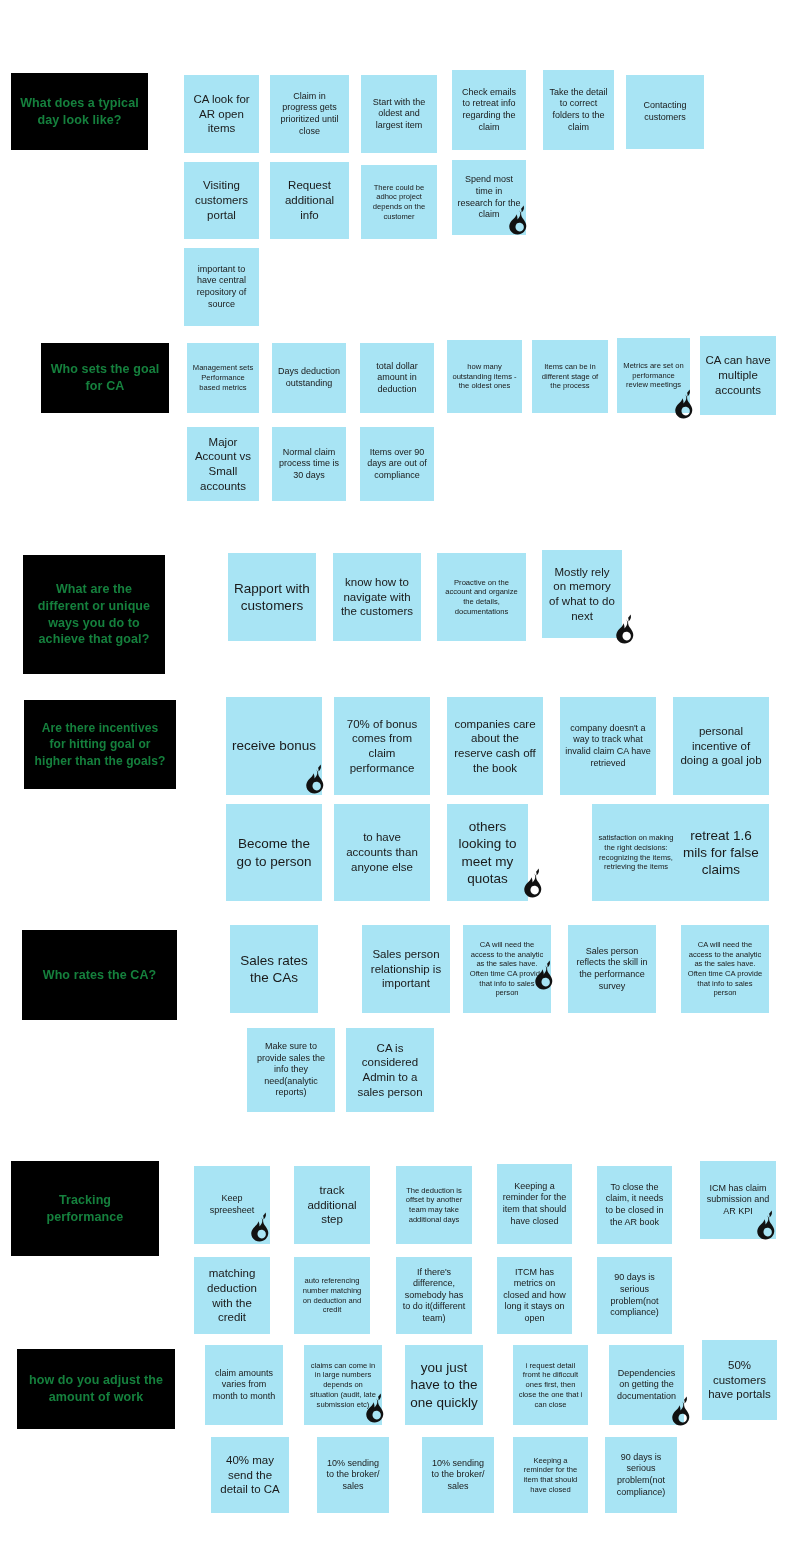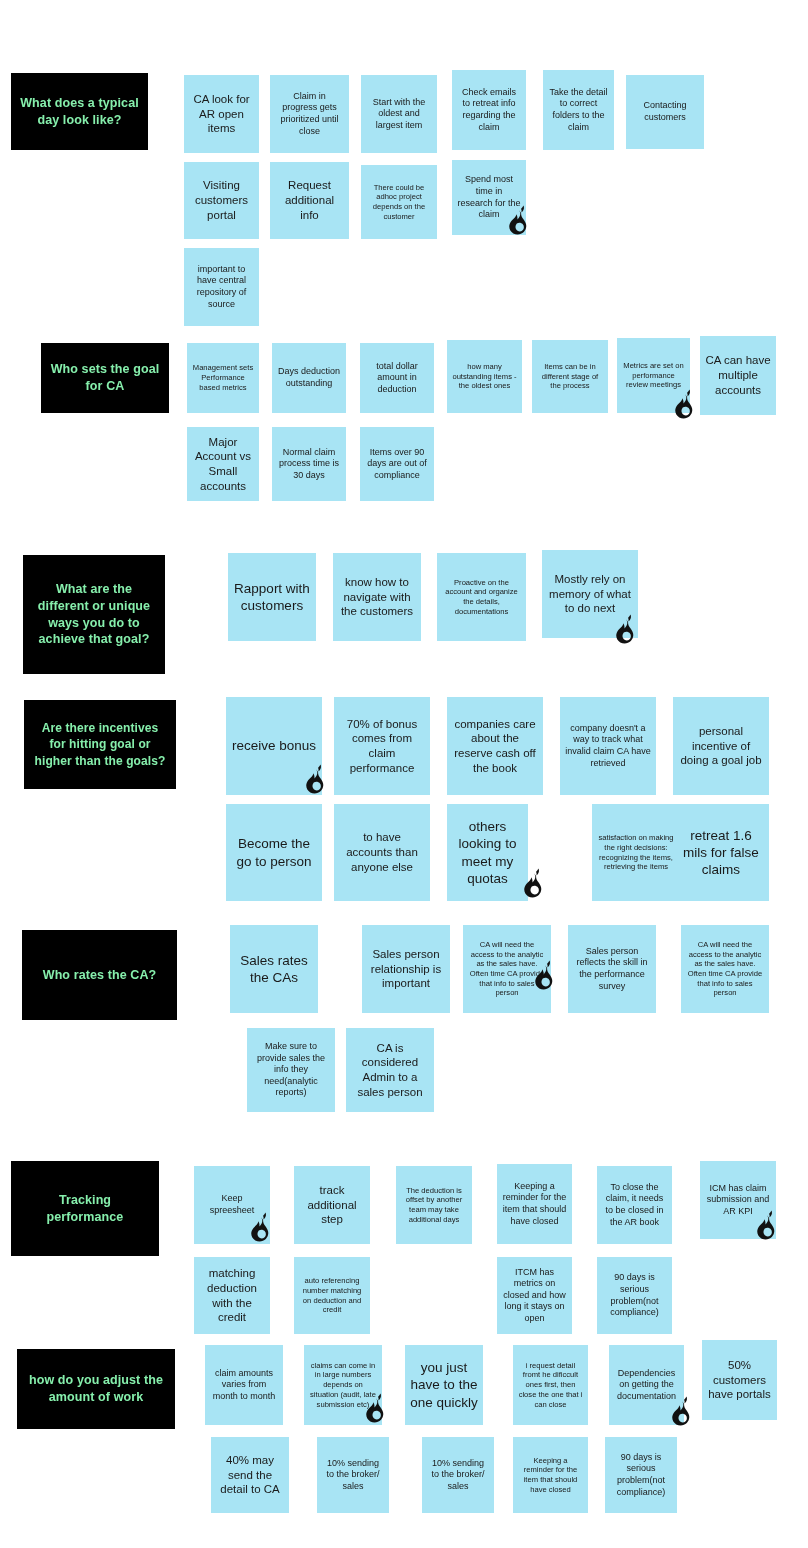--- a/index.html
+++ b/index.html
@@ -15,21 +15,21 @@
   #board {
     position: relative;
     width: 808px;
     height: 1548px;
     background: #ffffff;
     overflow: hidden;
   }
   .label-box {
     position: absolute;
     background: #000000;
-    color: #86efac;
+    color: #15803d;
     display: flex;
     align-items: center;
     justify-content: center;
     text-align: center;
     font-weight: bold;
     line-height: 1.35;
     box-sizing: border-box;
     padding: 4px 8px;
     letter-spacing: 0.1px;
   }
@@ -95,21 +95,21 @@
 </svg>
     </div>
     <div class="note sz-md" style="left: 700px; top: 336px; width: 76px; height: 79px;">CA can have multiple accounts</div>
     <div class="note sz-md" style="left: 187px; top: 427px; width: 72px; height: 74px;">Major Account vs Small accounts</div>
     <div class="note sz-sm" style="left: 272px; top: 427px; width: 74px; height: 74px;">Normal claim process time is 30 days</div>
     <div class="note sz-sm" style="left: 360px; top: 427px; width: 74px; height: 74px;">Items over 90 days are out of compliance</div>
     <div class="label-box" style="left: 23px; top: 555px; width: 142px; height: 119px; font-size: 12.5px;">What are the different or unique ways you do to achieve that goal?</div>
     <div class="note sz-lg" style="left: 228px; top: 553px; width: 88px; height: 88px;">Rapport with customers</div>
     <div class="note sz-md" style="left: 333px; top: 553px; width: 88px; height: 88px;">know how to navigate with the customers</div>
     <div class="note sz-xs" style="left: 437px; top: 553px; width: 89px; height: 88px;">Proactive on the account and organize the details, documentations</div>
-    <div class="note sz-md" style="left: 542px; top: 550px; width: 96px; height: 88px;">Mostly rely on memory of what to do next</div>
+    <div class="note sz-md" style="left: 542px; top: 550px; width: 80px; height: 88px;">Mostly rely on memory of what to do next</div>
     <div class="flame" style="left: 613px; top: 614px;">
       <svg viewBox="0 0 26 30" xmlns="http://www.w3.org/2000/svg">
   <path fill="#111111" d="M17.5 0.5c0.9 2.2 0.4 4.1-0.6 5.4-0.4 0.6-1 1-1.4 1.5 0.2-1.3 0.1-2.6-0.4-3.7 0.9-1 1.8-2 2.4-3.2z"></path>
   <path fill="#111111" d="M13.2 5.2c1.6 2.6 1.3 4.8 0.3 6.6-0.6 1-1.4 1.8-2.1 2.6 0.3-2.1-0.2-3.8-1.1-5.2-0.2 1.8-1.1 3-2.2 4.1C6.4 14.9 4.6 16.5 3.7 19c-1.3 3.6 0.3 7.5 3.6 9.4 3.4 1.9 7.8 1.3 10.5-1.4 2.6-2.6 3.2-6.5 1.6-9.6-0.8-1.6-2-2.8-2.9-4.3-0.9-1.5-1.5-3.2-1.4-5-0.6-1-1.2-2-1.9-2.9z M10.8 18.6c1.9-1.3 4.5-1 6 0.7 1.5 1.7 1.4 4.3-0.2 5.9-1.7 1.6-4.4 1.6-6-0.1-1.6-1.7-1.5-4.5 0.2-6.5z"></path>
 </svg>
     </div>
     <div class="label-box" style="left: 24px; top: 700px; width: 152px; height: 89px; font-size: 12px;">Are there incentives for hitting goal or higher than the goals?</div>
     <div class="note sz-lg" style="left: 226px; top: 697px; width: 96px; height: 98px;">receive bonus</div>
     <div class="flame" style="left: 303px; top: 764px;">
       <svg viewBox="0 0 26 30" xmlns="http://www.w3.org/2000/svg">
@@ -160,20 +160,21 @@
     <div class="note sz-sm" style="left: 597px; top: 1166px; width: 75px; height: 78px;">To close the claim, it needs to be closed in the AR book</div>
     <div class="note sz-sm" style="left: 700px; top: 1161px; width: 76px; height: 78px;">ICM has claim submission and AR KPI</div>
     <div class="flame" style="left: 754px; top: 1210px;">
       <svg viewBox="0 0 26 30" xmlns="http://www.w3.org/2000/svg">
   <path fill="#111111" d="M17.5 0.5c0.9 2.2 0.4 4.1-0.6 5.4-0.4 0.6-1 1-1.4 1.5 0.2-1.3 0.1-2.6-0.4-3.7 0.9-1 1.8-2 2.4-3.2z"></path>
   <path fill="#111111" d="M13.2 5.2c1.6 2.6 1.3 4.8 0.3 6.6-0.6 1-1.4 1.8-2.1 2.6 0.3-2.1-0.2-3.8-1.1-5.2-0.2 1.8-1.1 3-2.2 4.1C6.4 14.9 4.6 16.5 3.7 19c-1.3 3.6 0.3 7.5 3.6 9.4 3.4 1.9 7.8 1.3 10.5-1.4 2.6-2.6 3.2-6.5 1.6-9.6-0.8-1.6-2-2.8-2.9-4.3-0.9-1.5-1.5-3.2-1.4-5-0.6-1-1.2-2-1.9-2.9z M10.8 18.6c1.9-1.3 4.5-1 6 0.7 1.5 1.7 1.4 4.3-0.2 5.9-1.7 1.6-4.4 1.6-6-0.1-1.6-1.7-1.5-4.5 0.2-6.5z"></path>
 </svg>
     </div>
     <div class="note sz-md" style="left: 194px; top: 1257px; width: 76px; height: 77px;">matching deduction with the credit</div>
     <div class="note sz-xs" style="left: 294px; top: 1257px; width: 76px; height: 77px;">auto referencing number matching on deduction and credit</div>
+    <div class="note sz-sm" style="left: 396px; top: 1257px; width: 76px; height: 77px;">If there's difference, somebody has to do it(different team)</div>
     <div class="note sz-sm" style="left: 497px; top: 1257px; width: 75px; height: 77px;">ITCM has metrics on closed and how long it stays on open</div>
     <div class="note sz-sm" style="left: 597px; top: 1257px; width: 75px; height: 77px;">90 days is serious problem(not compliance)</div>
     <div class="label-box" style="left: 17px; top: 1349px; width: 158px; height: 80px; font-size: 12.5px;">how do you adjust the amount of work</div>
     <div class="note sz-sm" style="left: 205px; top: 1345px; width: 78px; height: 80px;">claim amounts varies from month to month</div>
     <div class="note sz-xs" style="left: 304px; top: 1345px; width: 78px; height: 80px;">claims can come in in large numbers depends on situation (audit, late submission etc)</div>
     <div class="flame" style="left: 363px; top: 1393px;">
       <svg viewBox="0 0 26 30" xmlns="http://www.w3.org/2000/svg">
   <path fill="#111111" d="M17.5 0.5c0.9 2.2 0.4 4.1-0.6 5.4-0.4 0.6-1 1-1.4 1.5 0.2-1.3 0.1-2.6-0.4-3.7 0.9-1 1.8-2 2.4-3.2z"></path>
   <path fill="#111111" d="M13.2 5.2c1.6 2.6 1.3 4.8 0.3 6.6-0.6 1-1.4 1.8-2.1 2.6 0.3-2.1-0.2-3.8-1.1-5.2-0.2 1.8-1.1 3-2.2 4.1C6.4 14.9 4.6 16.5 3.7 19c-1.3 3.6 0.3 7.5 3.6 9.4 3.4 1.9 7.8 1.3 10.5-1.4 2.6-2.6 3.2-6.5 1.6-9.6-0.8-1.6-2-2.8-2.9-4.3-0.9-1.5-1.5-3.2-1.4-5-0.6-1-1.2-2-1.9-2.9z M10.8 18.6c1.9-1.3 4.5-1 6 0.7 1.5 1.7 1.4 4.3-0.2 5.9-1.7 1.6-4.4 1.6-6-0.1-1.6-1.7-1.5-4.5 0.2-6.5z"></path>
 </svg>

